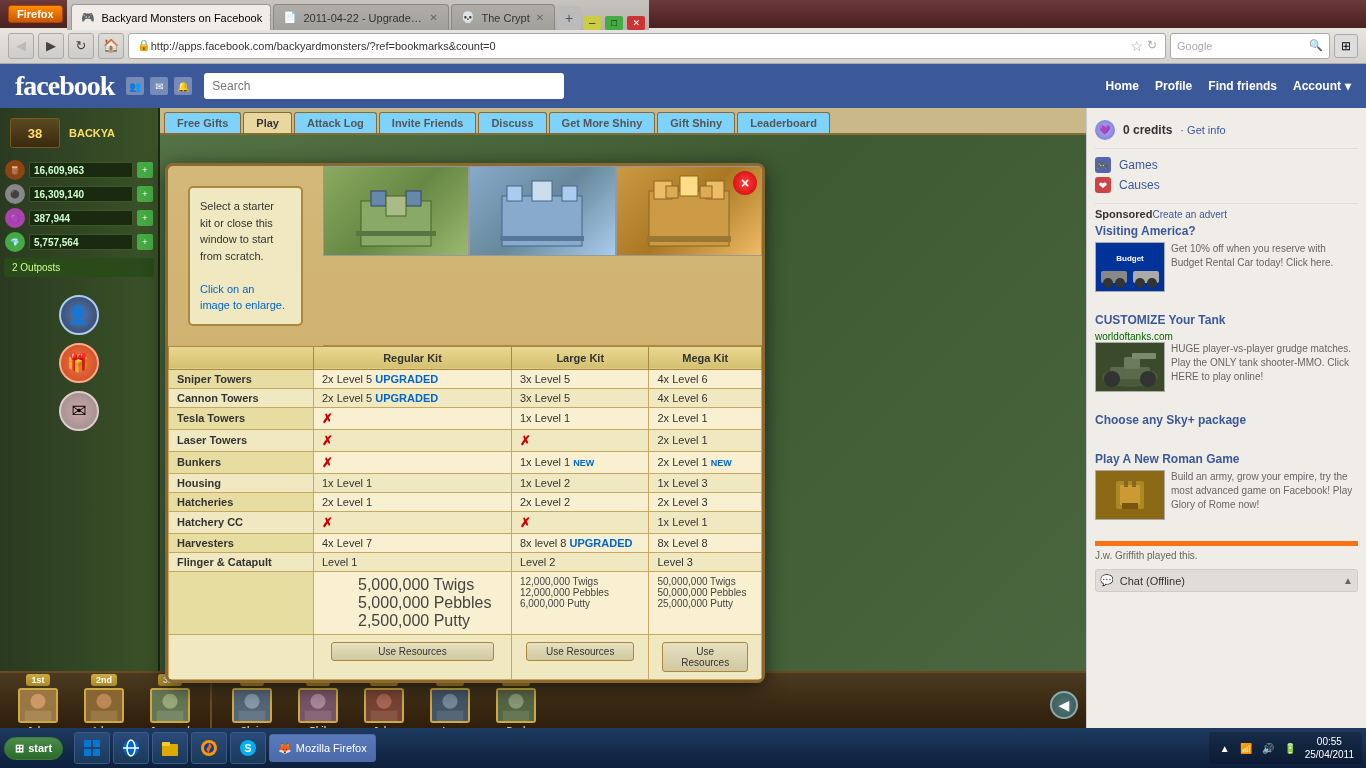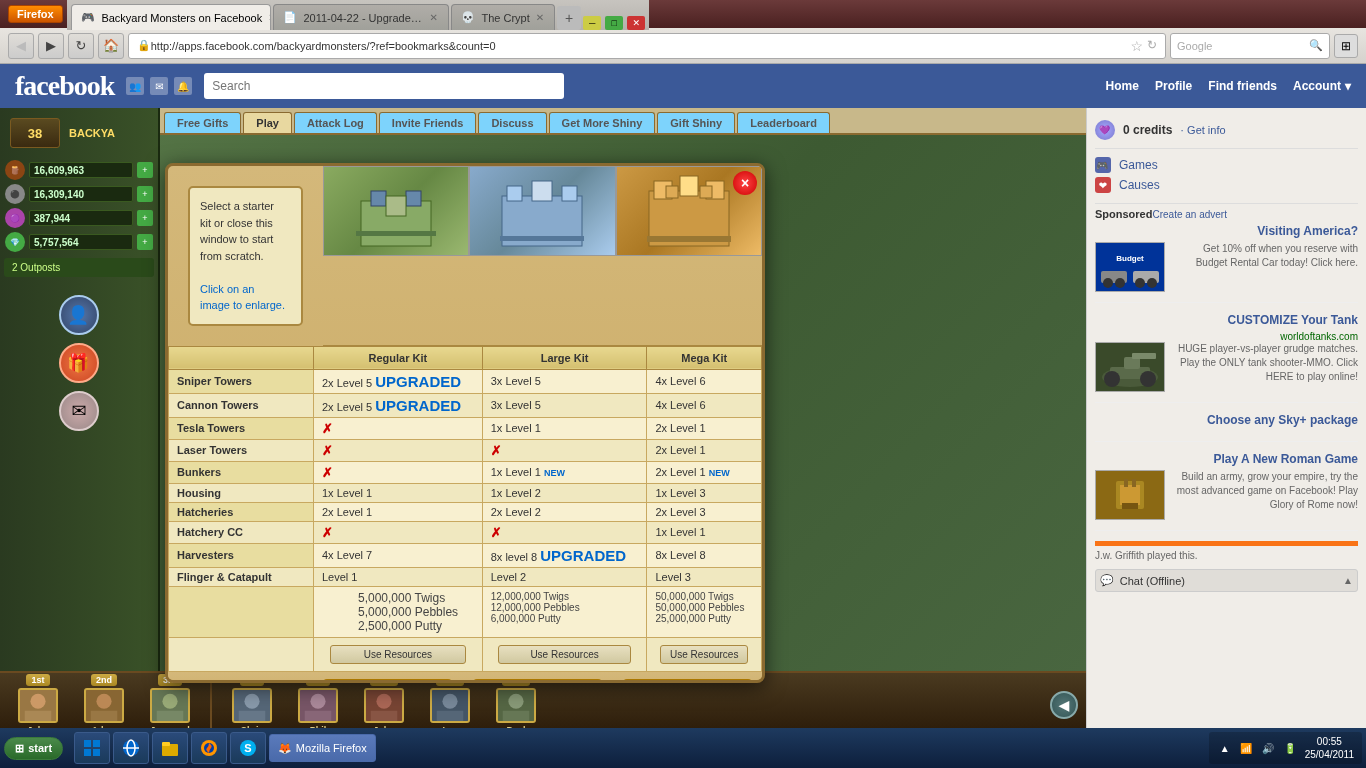--- a/index.html
+++ b/index.html
@@ -61,21 +61,21 @@
     .modal-close { position: absolute; top: 5px; right: 5px; width: 24px; height: 24px; background: radial-gradient(circle, #ff4444, #cc0000); border-radius: 50%; display: flex; align-items: center; justify-content: center; color: white; font-size: 14px; font-weight: bold; cursor: pointer; z-index: 30; }
     .modal-text { padding: 10px 15px 10px 10px; background: #f0e8c0; border: 2px solid #aa8840; border-radius: 5px; margin: 10px; color: #333; font-size: 11px; line-height: 1.5; }
     .modal-text .click-enlarge { color: #0066cc; }
 
     
     .kit-table { width: 100%; border-collapse: collapse; font-size: 11px; }
     .kit-table th { background: linear-gradient(to bottom, #e8d890, #d4c070); border: 1px solid #aa8840; padding: 5px 8px; text-align: center; font-weight: bold; color: #333; }
     .kit-table td { border: 1px solid #c8a860; padding: 3px 8px; background: #f8f0d0; color: #333; }
     .kit-table tr:nth-child(even) td { background: #f0e8c0; }
     .kit-table td:first-child { background: #e8dda0; font-weight: bold; }
-    .upgraded { color: #0066cc; font-weight: bold; font-size: 15px; text-transform: uppercase; margin-top: 44px; }
+    .upgraded { color: #0066cc; font-weight: bold; font-size: 11px; text-transform: uppercase; margin-top: 44px; }
     .cross { color: #cc0000; font-weight: bold; font-size: 13px; }
     .new-badge { color: #0066cc; font-weight: bold; font-size: 9px; }
     .kit-img { flex: 1; height: 90px; background: #ddd; display: flex; align-items: center; justify-content: center; border: 1px solid #999; overflow: hidden; }
     .kit-img-regular { background: linear-gradient(135deg, #8aaa60 0%, #668844 50%, #9ab870 100%); }
     .kit-img-large { background: linear-gradient(135deg, #88aacc 0%, #668899 50%, #aaccee 100%); }
     .kit-img-mega { background: linear-gradient(135deg, #cc9944 0%, #aa7722 50%, #eebb66 100%); }
 
     
     .resources-section { background: #f0e8c0; }
     .resources-section td { padding: 4px 8px; font-size: 10px; color: #444; vertical-align: top; }
@@ -93,21 +93,21 @@
     .sidebar-link { display: flex; align-items: center; gap: 8px; font-size: 12px; color: #3b5998; cursor: pointer; }
     .link-icon { width: 16px; height: 16px; border-radius: 3px; display: flex; align-items: center; justify-content: center; font-size: 10px; }
     .games-icon { background: #5566aa; color: white; }
     .causes-icon { background: #cc4444; color: white; }
 
     
     .sponsored-header { display: flex; align-items: center; padding: 4px 0; border-top: 1px solid #ddd; margin-top: 4px; }
     .sponsored-label { font-size: 11px; font-weight: bold; color: #333; }
     .create-ad { font-size: 10px; color: #3b5998; cursor: pointer; }
 
-    .ad-item { margin-bottom: 10px; padding-bottom: 10px; border-bottom: 1px solid #eee; text-align: right; }
+    .ad-item { margin-bottom: 10px; padding-bottom: 10px; border-bottom: 1px solid #eee; }
     .ad-title { font-size: 12px; font-weight: bold; color: #3b5998; cursor: pointer; margin-bottom: 4px; }
     .ad-body { display: flex; gap: 6px; }
     .ad-image { width: 70px; height: 50px; background: #ccc; border: 1px solid #aaa; flex-shrink: 0; display: flex; align-items: center; justify-content: center; font-size: 8px; color: #666; overflow: hidden; }
     .ad-text { font-size: 10px; color: #666; line-height: 1.4; flex: 1; }
     .ad-domain { font-size: 10px; color: #006600; }
 
     .budget-ad-img { background: linear-gradient(to right, #003399, #0055cc); color: white; font-size: 11px; font-weight: bold; display: flex; align-items: center; justify-content: center; gap: 2px; }
     .tank-ad-img { background: linear-gradient(135deg, #556644, #334422); display: flex; align-items: center; justify-content: center; }
     .sky-ad-img { background: white; border: 1px solid #ddd; display: flex; align-items: center; justify-content: center; }
     .roman-ad-img { background: linear-gradient(135deg, #8B6914, #6B4914); display: flex; align-items: center; justify-content: center; }
@@ -388,21 +388,21 @@
               </tr>
               <tr>
                 <td>Flinger &amp; Catapult</td>
                 <td>Level 1</td>
                 <td>Level 2</td>
                 <td>Level 3</td>
               </tr>
 
               <tr class="resources-section">
                 <td></td>
-                <td style="font-size:12px;white-space:pre-line;color:#444;padding-left:44px;">5,000,000 Twigs
+                <td style="font-size:16px;white-space:pre-line;color:#444;padding-left:44px;">5,000,000 Twigs
 5,000,000 Pebbles
 2,500,000 Putty</td>
                 <td style="font-size:10px;white-space:pre-line;color:#444;">12,000,000 Twigs
 12,000,000 Pebbles
 6,000,000 Putty</td>
                 <td style="font-size:10px;white-space:pre-line;color:#444;">50,000,000 Twigs
 50,000,000 Pebbles
 25,000,000 Putty</td>
               </tr>
               <tr class="resources-section">

